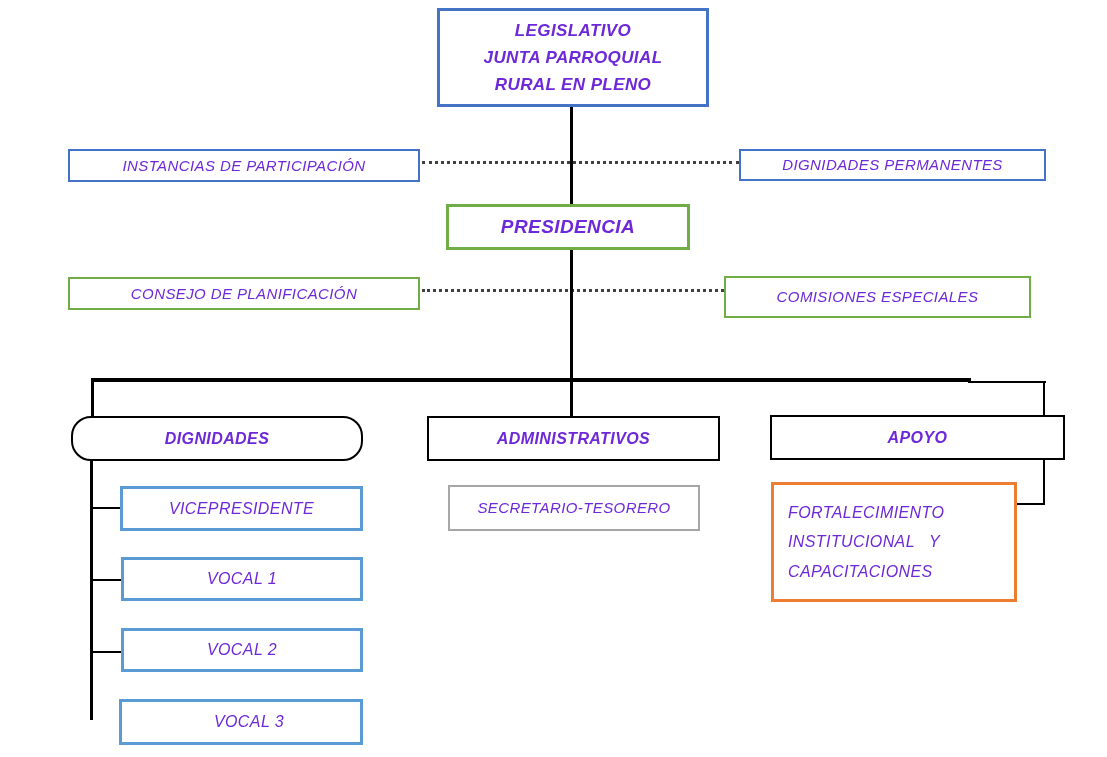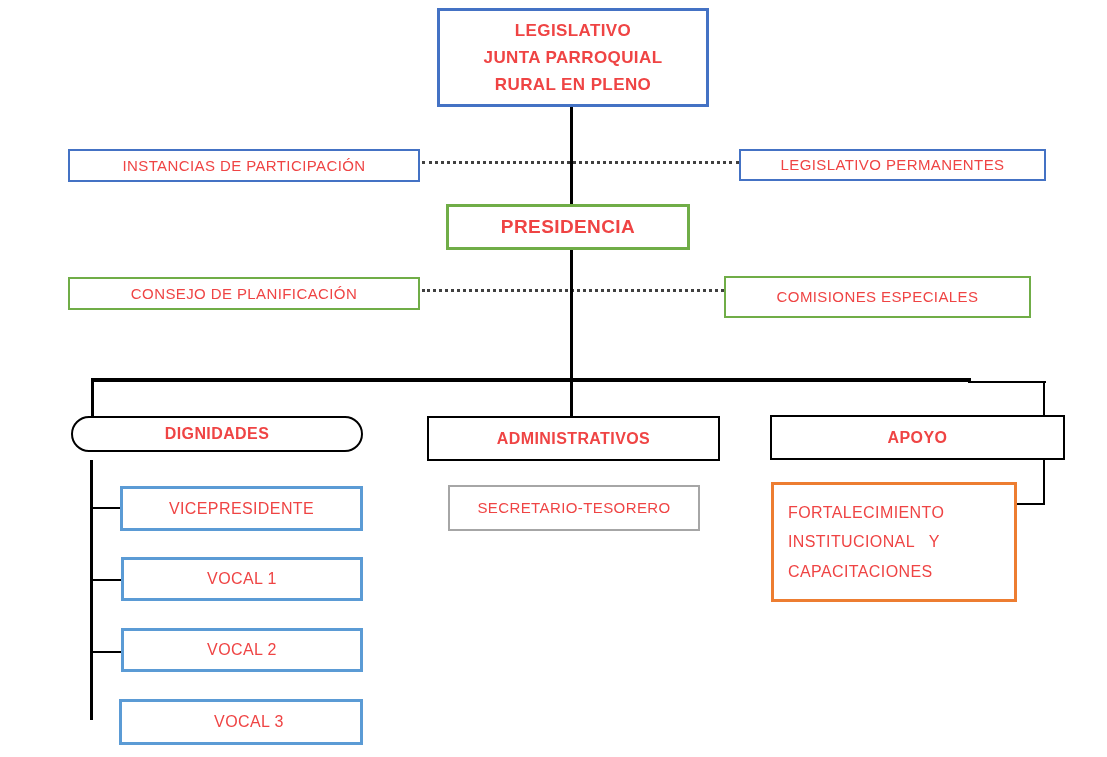--- a/index.html
+++ b/index.html
@@ -16,24 +16,25 @@
     overflow: hidden;
   }
   .node {
     position: absolute;
     box-sizing: border-box;
     display: flex;
     align-items: center;
     justify-content: center;
     text-align: center;
     background: #ffffff;
-    color: #ef4444;
+    color: #6d28d9;
     white-space: pre-line;
     letter-spacing: 0.4px;
     line-height: 1.6;
+    font-style: italic;
   }
   .bold { font-weight: 700; }
   .b-blue   { border: 2px solid #4472C4; }
   .b-blue-3 { border: 3px solid #4472C4; }
   .b-green  { border: 2px solid #70AD47; }
   .b-green-3{ border: 3px solid #70AD47; }
   .b-black  { border: 2px solid #000000; }
   .b-lblue  { border: 3px solid #5B9BD5; }
   .b-gray   { border: 2px solid #A6A6A6; }
   .b-orange { border: 3px solid #ED7D31; }
@@ -74,29 +75,29 @@
   <div class="line" style="left:93px; top:507px; width:27px; height:1.5px;"></div>
   <div class="line" style="left:93px; top:579px; width:28px; height:1.5px;"></div>
   <div class="line" style="left:93px; top:651px; width:28px; height:1.5px;"></div>
 
   <div class="node b-blue-3 bold" style="left:437px; top:8px; width:272px; height:99px; font-size:17px;">LEGISLATIVO
 JUNTA PARROQUIAL
 RURAL EN PLENO</div>
 
   <div class="node b-blue" style="left:68px; top:149px; width:352px; height:33px; font-size:15px;">INSTANCIAS DE PARTICIPACIÓN</div>
 
-  <div class="node b-blue" style="left:739px; top:149px; width:307px; height:32px; font-size:15px;">LEGISLATIVO PERMANENTES</div>
+  <div class="node b-blue" style="left:739px; top:149px; width:307px; height:32px; font-size:15px;">DIGNIDADES PERMANENTES</div>
 
   <div class="node b-green-3 bold" style="left:446px; top:204px; width:244px; height:46px; font-size:19px;">PRESIDENCIA</div>
 
   <div class="node b-green" style="left:68px; top:277px; width:352px; height:33px; font-size:15px;">CONSEJO DE PLANIFICACIÓN</div>
 
   <div class="node b-green" style="left:724px; top:276px; width:307px; height:42px; font-size:15px;">COMISIONES ESPECIALES</div>
 
-  <div class="node b-black bold" style="left:71px; top:416px; width:292px; height:36px; font-size:16px;border-radius:20px;">DIGNIDADES</div>
+  <div class="node b-black bold" style="left:71px; top:416px; width:292px; height:45px; font-size:16px;border-radius:20px;">DIGNIDADES</div>
 
   <div class="node b-black bold" style="left:427px; top:416px; width:293px; height:45px; font-size:16px;">ADMINISTRATIVOS</div>
 
   <div class="node b-black bold" style="left:770px; top:415px; width:295px; height:45px; font-size:16px;">APOYO</div>
 
   <div class="node b-lblue" style="left:120px; top:486px; width:243px; height:45px; font-size:16px;">VICEPRESIDENTE</div>
 
   <div class="node b-lblue" style="left:121px; top:557px; width:242px; height:44px; font-size:16px;">VOCAL 1</div>
 
   <div class="node b-lblue" style="left:121px; top:628px; width:242px; height:44px; font-size:16px;">VOCAL 2</div>

